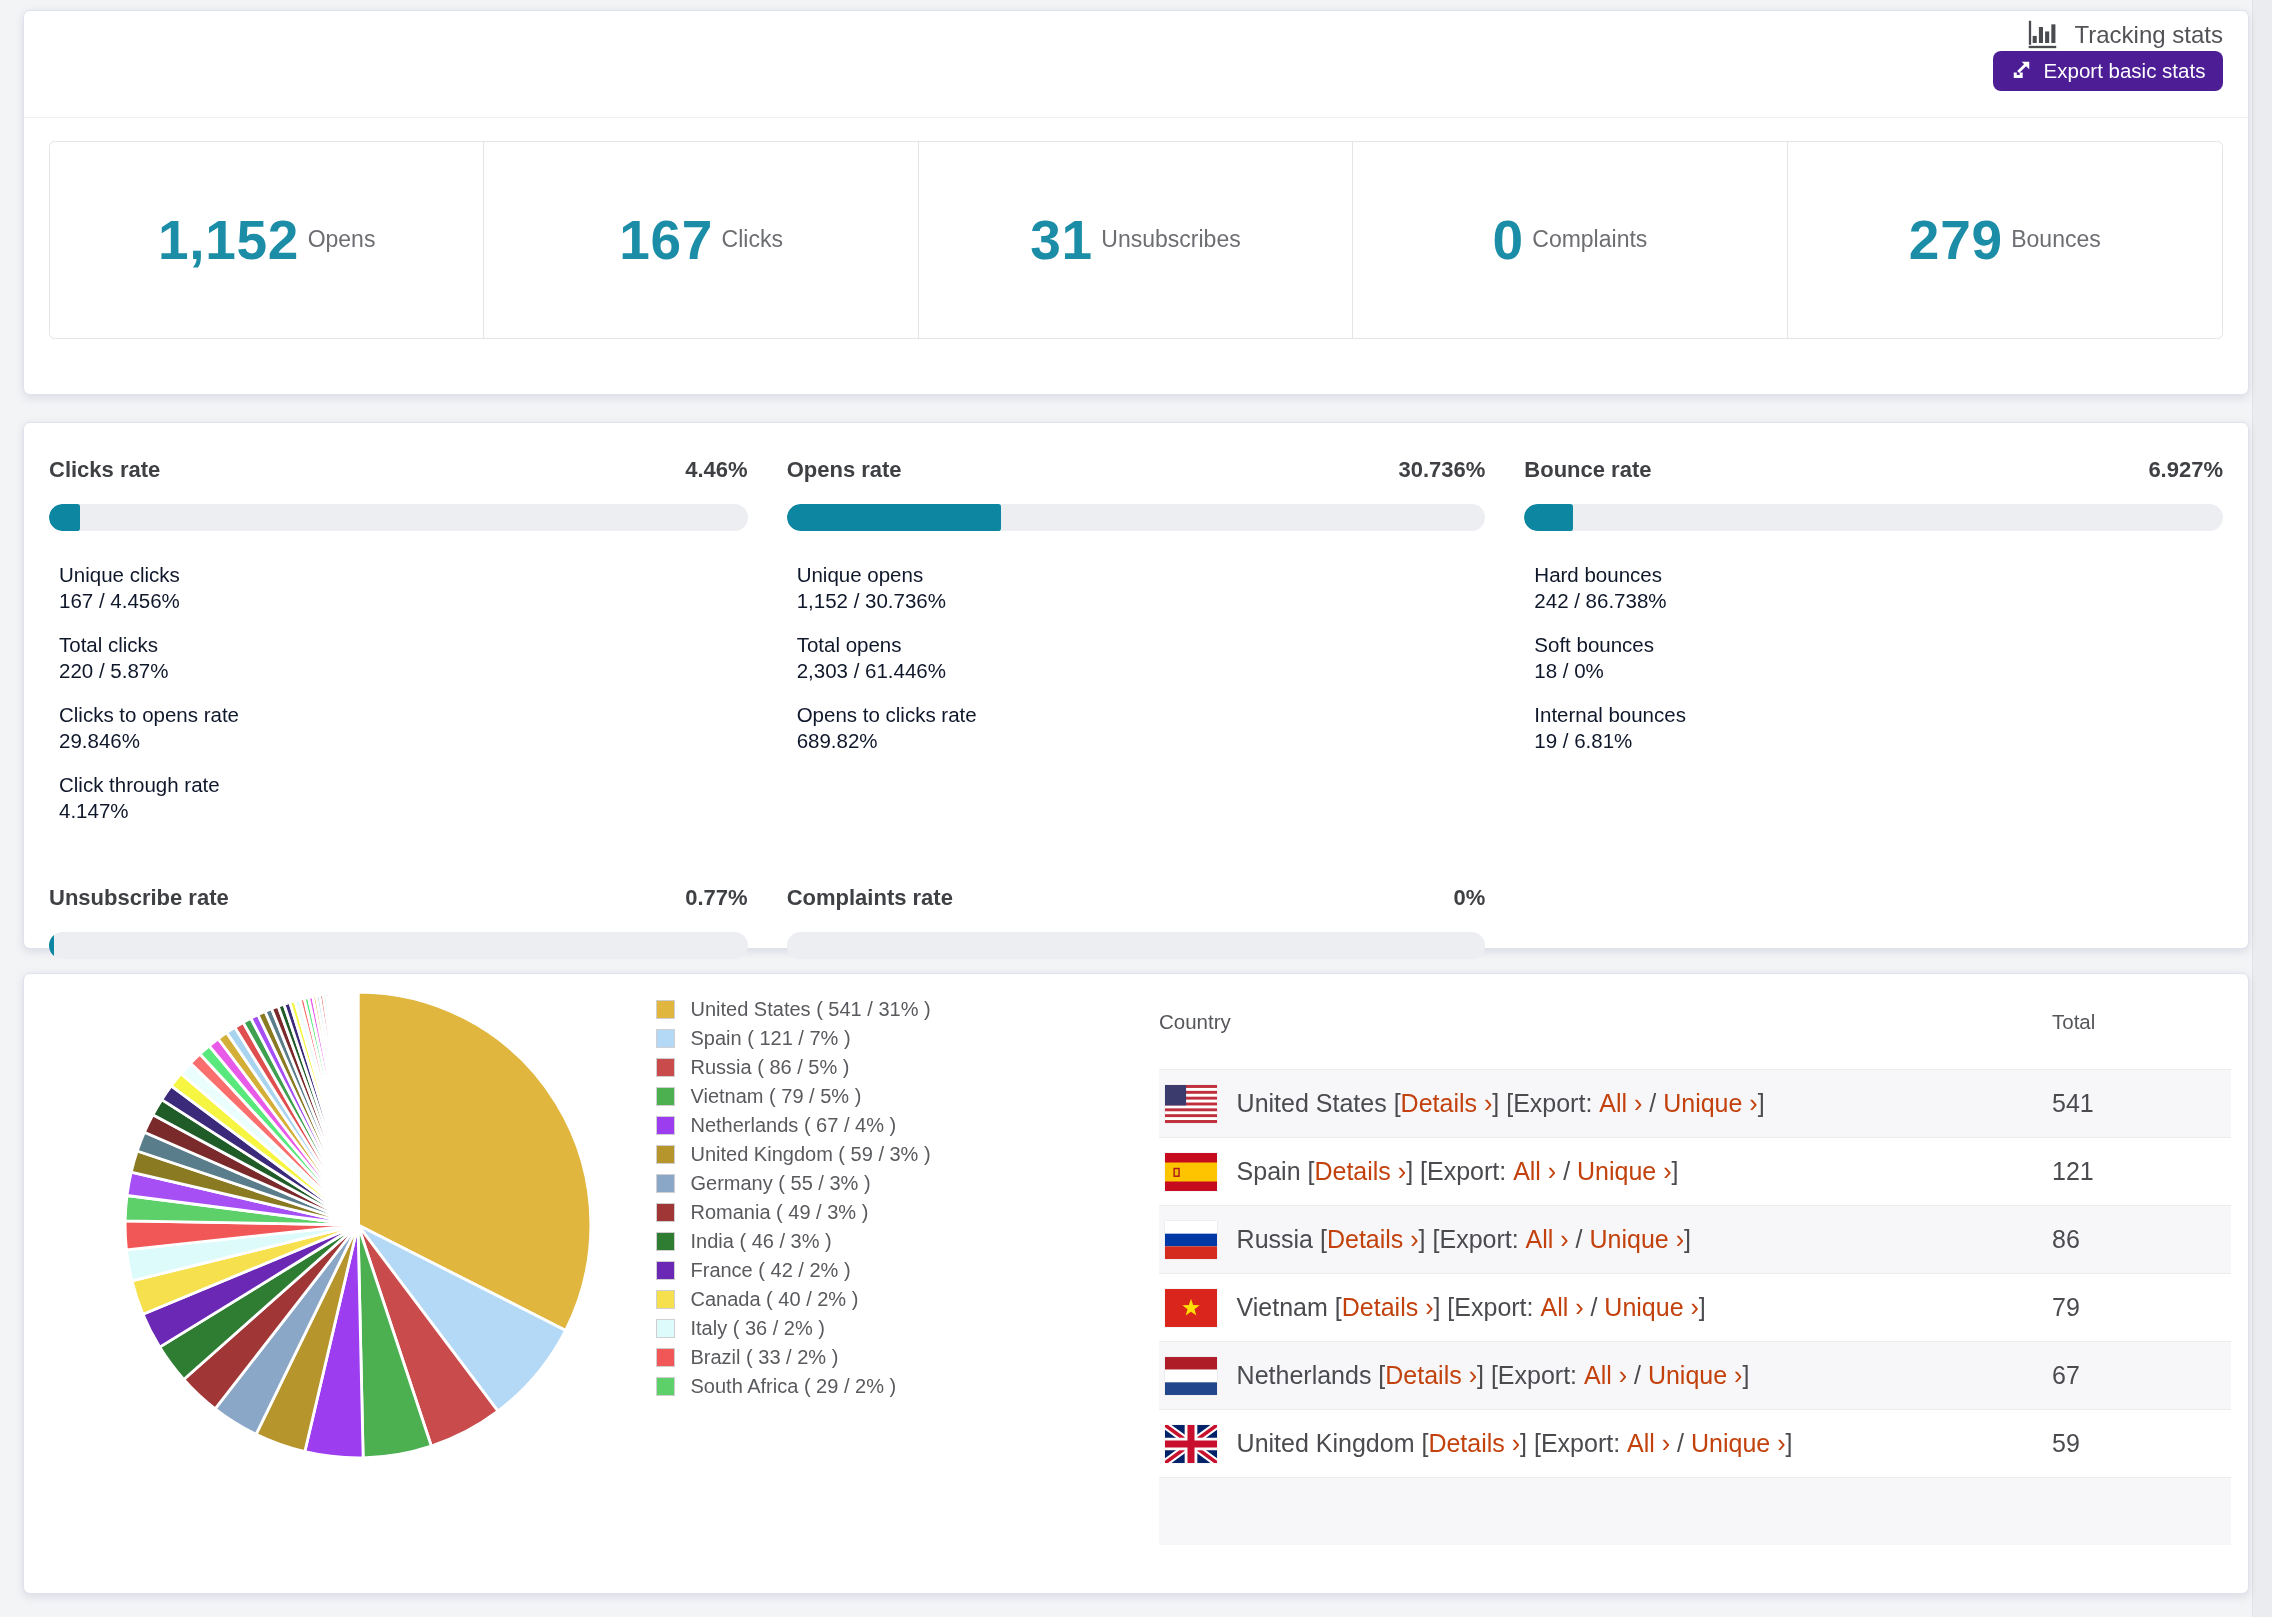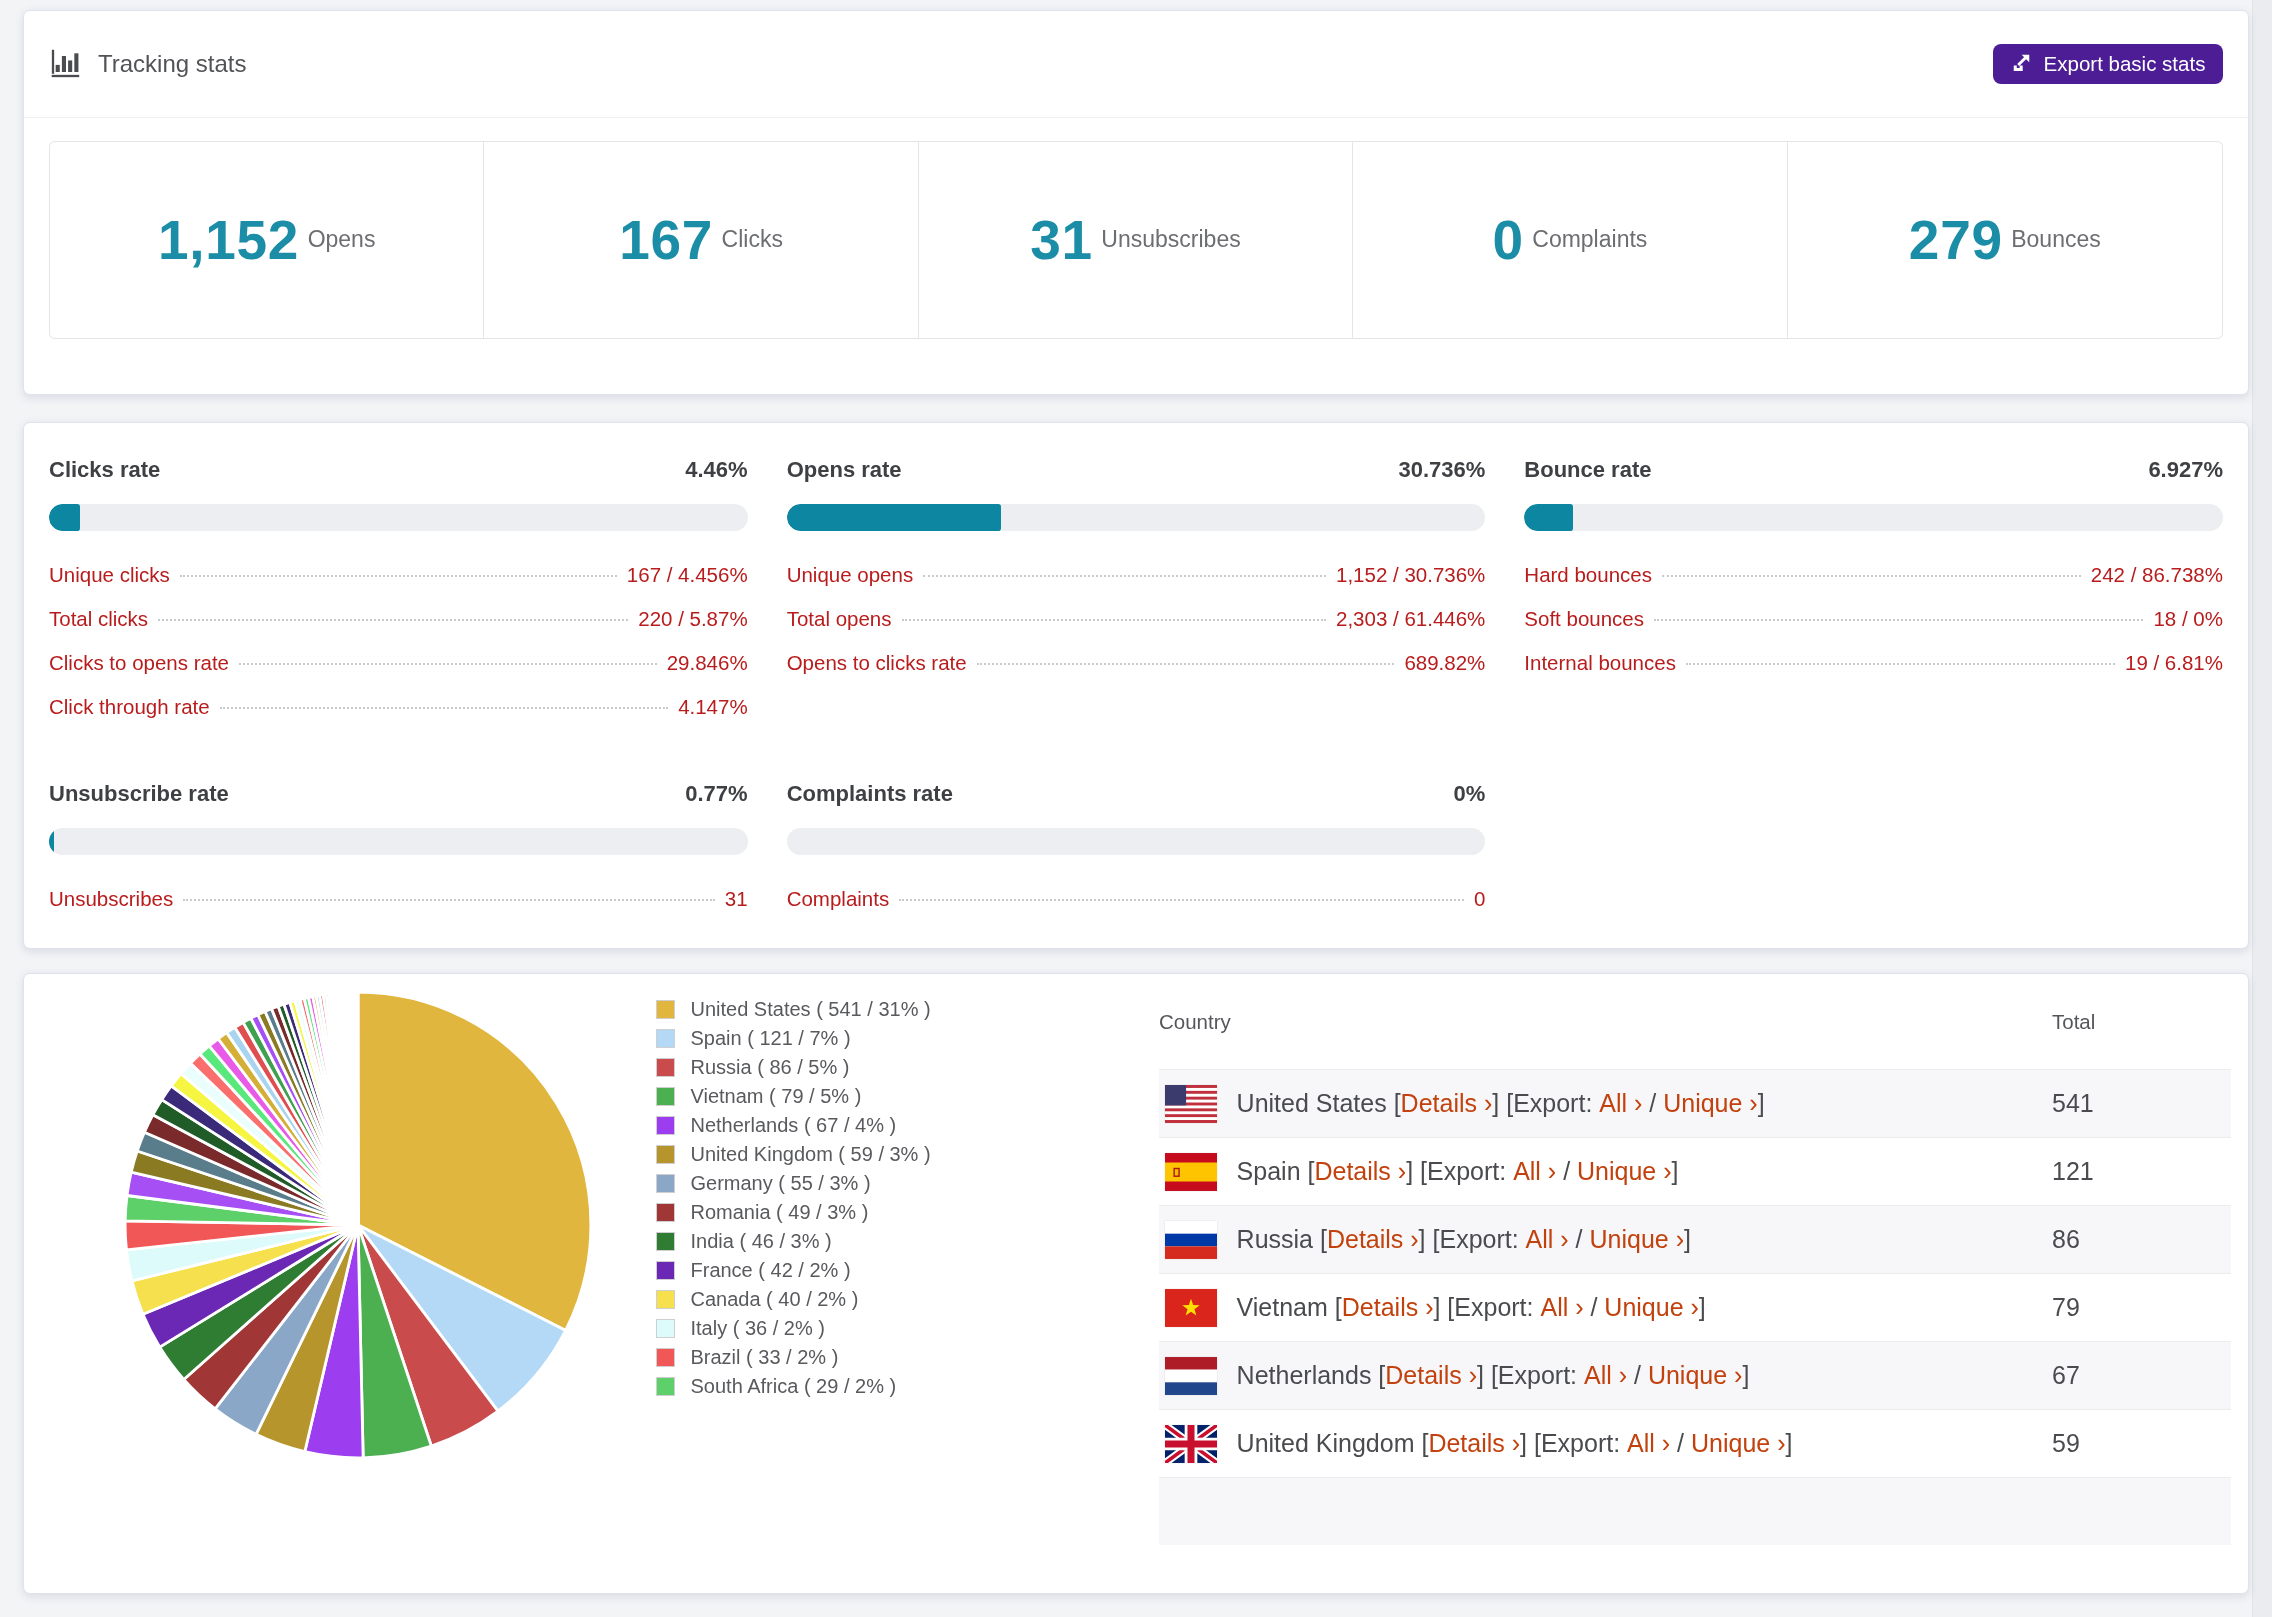--- a/index.html
+++ b/index.html
@@ -20,23 +20,24 @@
     background:#fff;
     border:0.7px solid #dfe2ee;
     border-radius:7px;
     box-shadow:0 2.8px 8.5px rgba(90,100,135,.16);
   }
   #card-tracking { top:10px;  height:385px; }
   #card-rates    { top:422px; height:527px; padding:34px 25px 0; }
   #card-geo      { top:973px; height:621px; overflow:hidden; }
 
   .card-header {
-    display:flex; align-items:center;
-    height:107px; padding:16px 25px;
+    display:flex; align-items:flex-end;
+    height:107px; padding:8px 25px;
     border-bottom:1.4px solid #f0f0f2;
+    flex-direction:column;
   }
   .card-title { display:flex; align-items:center; gap:17px; font-size:24px; color:#525357; }
   .card-title svg { display:block; }
 
   .export-btn {
     margin-left:auto; display:flex; align-items:center; gap:10.6px;
     background:#4c1d95; color:#fff;
     font-family:inherit; font-size:20.5px;
     height:40px; padding:0 17.6px;
     border:none; border-radius:8px; cursor:pointer;
@@ -57,21 +58,21 @@
   .stat-label { font-size:23px; color:#6d6e72; }
 
   
   #rates-grid { display:grid; grid-template-columns:repeat(3,1fr); column-gap:39px; row-gap:42px; }
   .rate-head {
     display:flex; justify-content:space-between; align-items:baseline;
     font-size:22px; font-weight:bold; color:#3e4044; margin-bottom:21px;
   }
   .rate-track { height:27px; background:#eceef1; border-radius:13.4px; margin-bottom:32px; overflow:hidden; }
   .rate-fill  { height:100%; background:#0d87a1; border-radius:13.4px 2.8px 2.8px 13.4px; }
-  .rate-row { display:flex; align-items:baseline; font-size:20.5px; color:#b91c1c; margin-bottom:20px; }
+  .rate-row { display:flex; align-items:baseline; font-size:20.5px; color:#0f172a; margin-bottom:20px;flex-direction:column; }
   .rate-row .leader { flex:1; border-bottom:2.1px dotted #c9cacd; margin:0 10px; transform:translateY(-5px); }
   .rate-row .val { white-space:nowrap; }
 
   
   #geo-content { position:relative; height:531px; }
   #geo-pie { position:absolute; left:99px; top:16px; }
   #geo-legend { position:absolute; left:632px; top:21px; }
   .legend-item { display:flex; align-items:center; gap:15.5px; height:29px; font-size:20px; color:#595a5e; }
   .legend-swatch { width:19px; height:19px; border:1.4px solid #cfcfd2; flex:none; }
 

